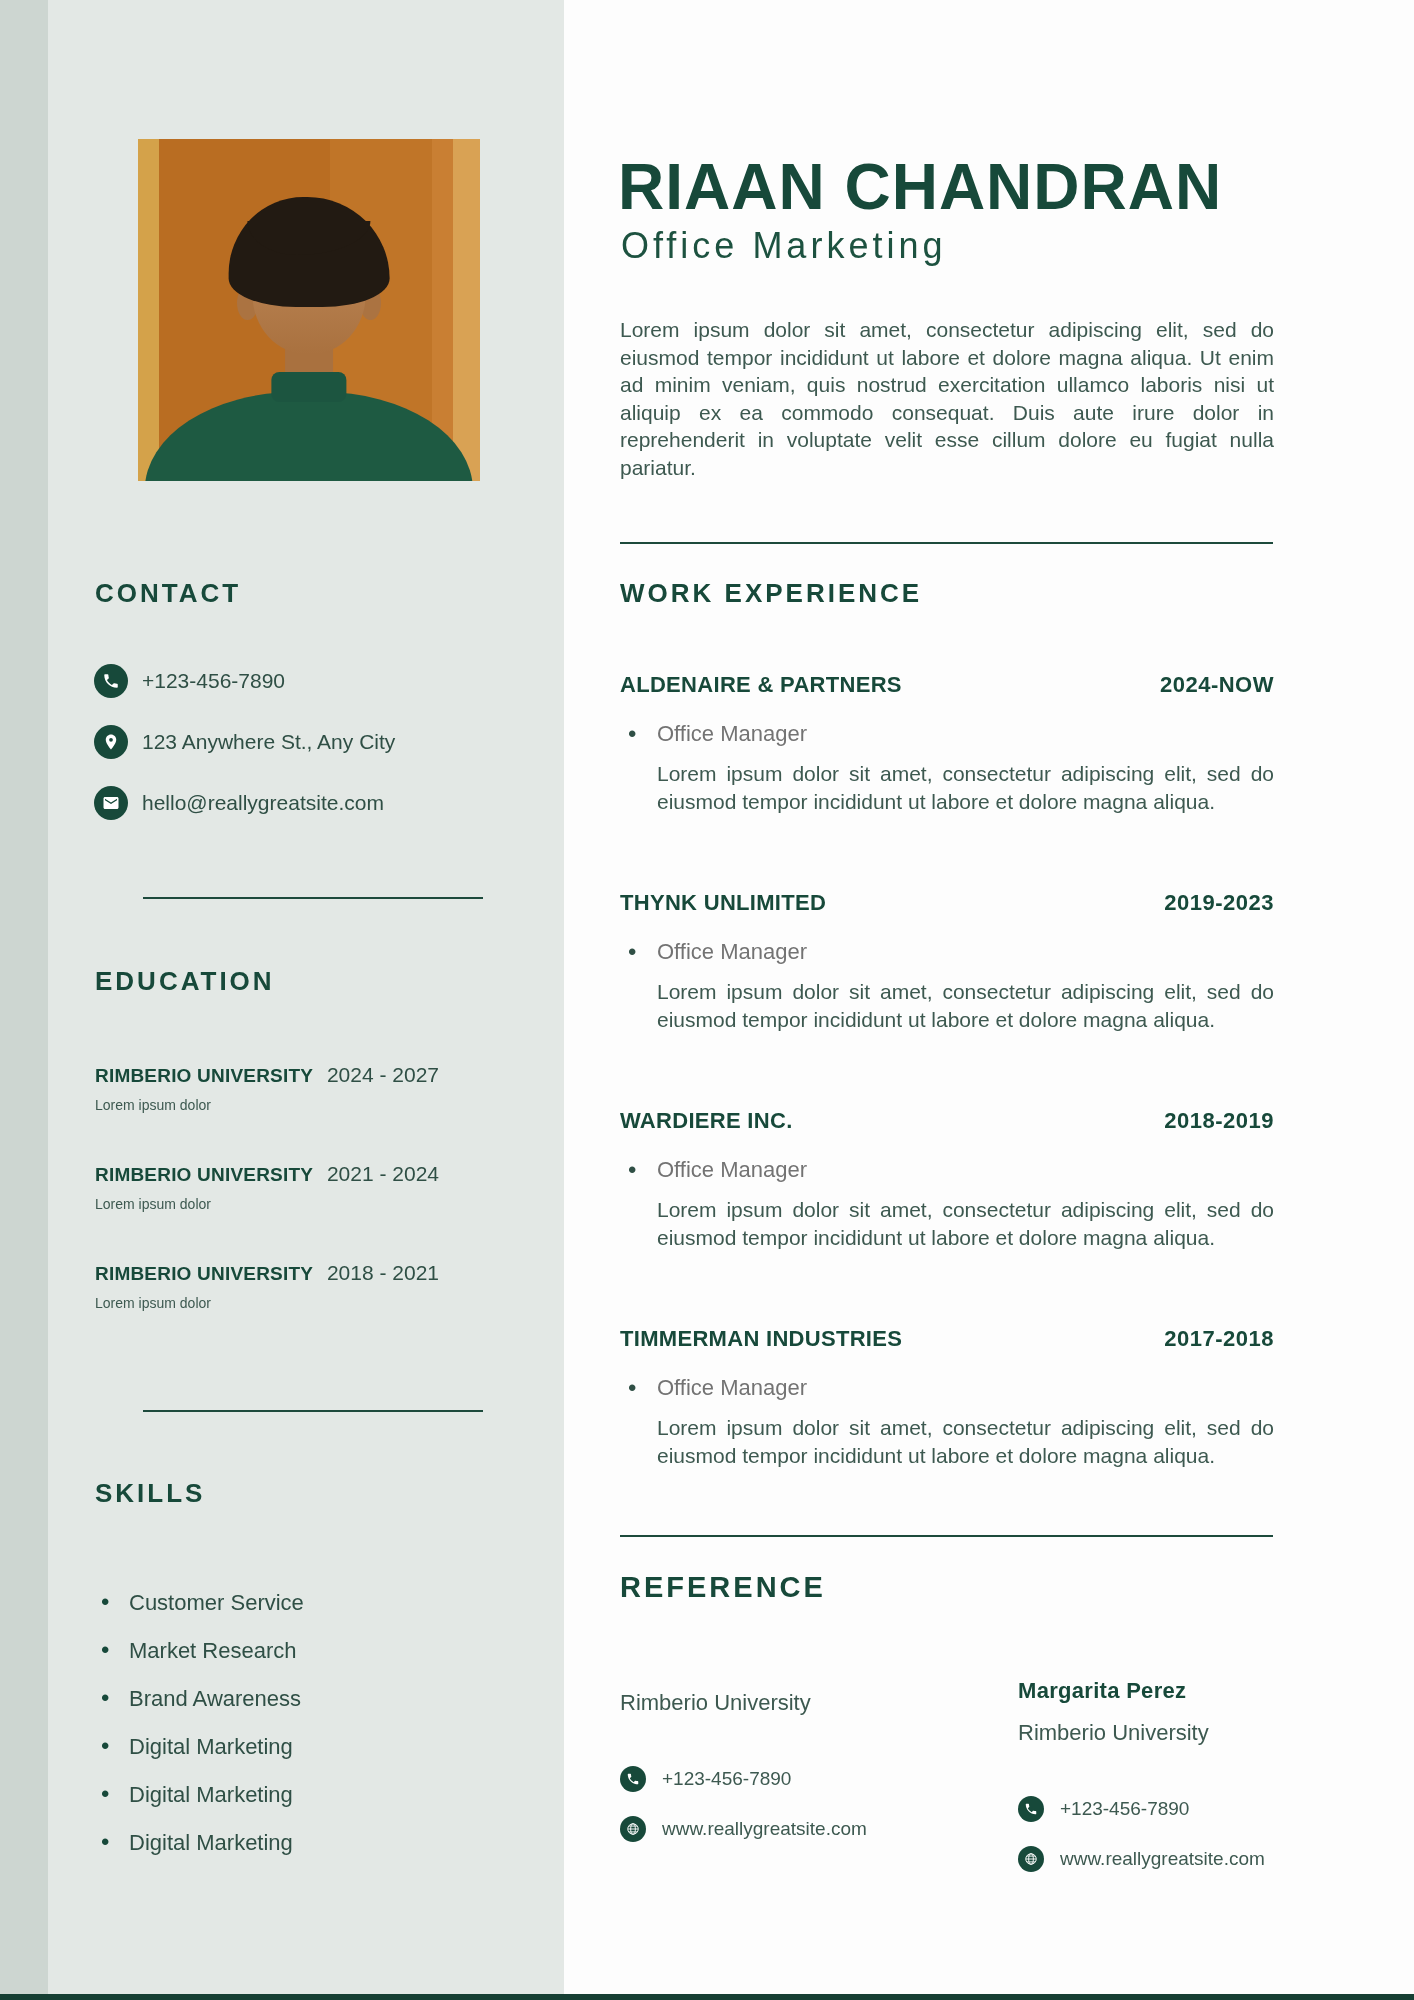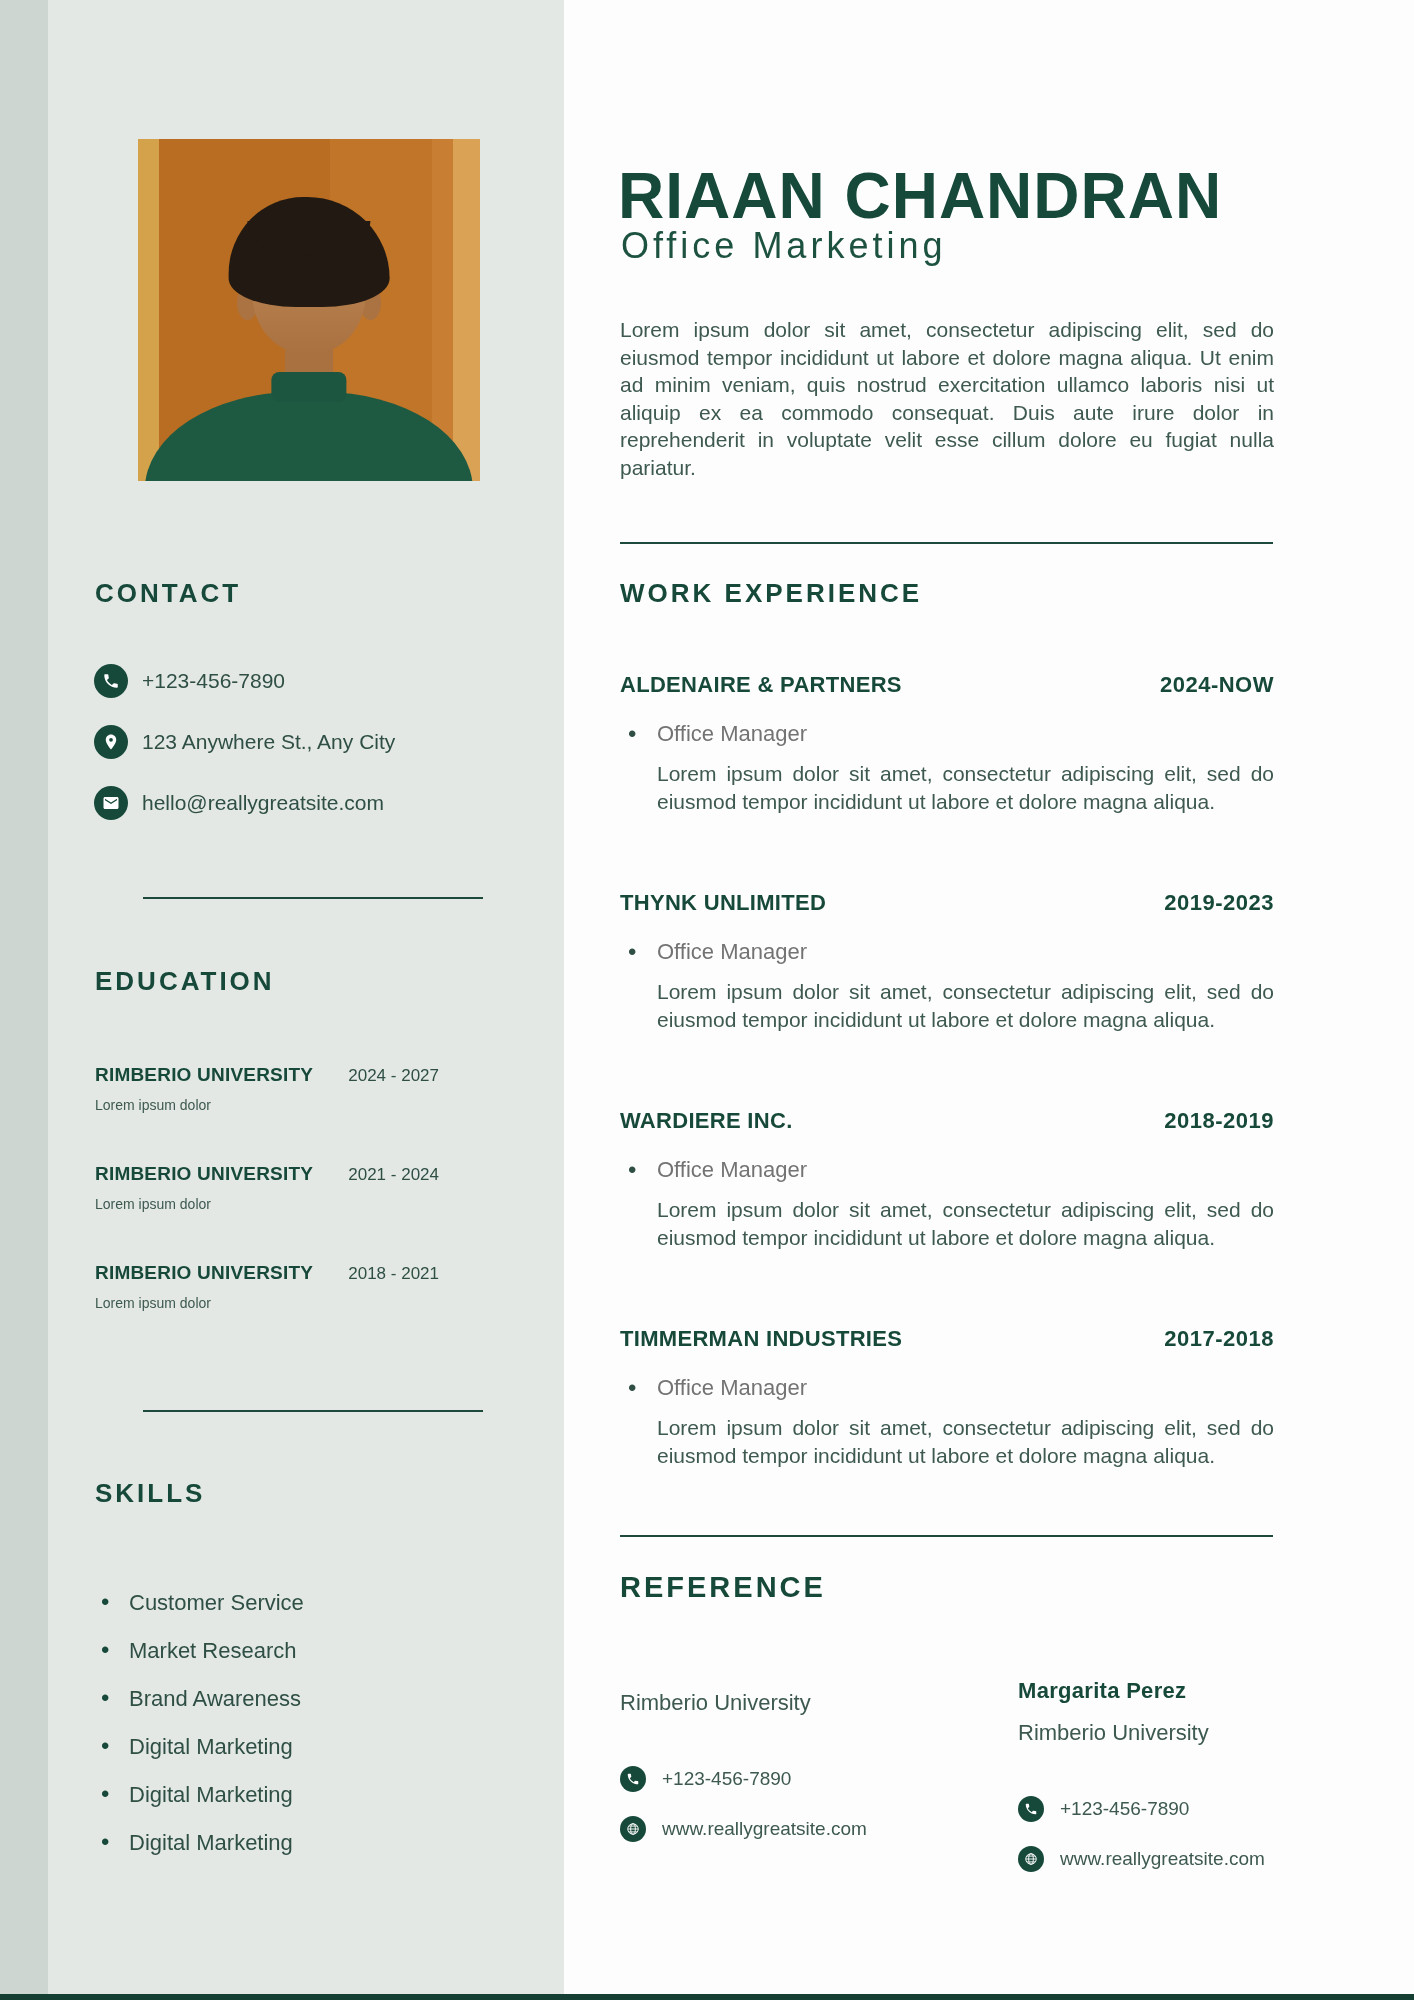--- a/index.html
+++ b/index.html
@@ -47,32 +47,32 @@
     display:flex; align-items:center; justify-content:center; }
   .c-icon svg { width:18px; height:18px; fill:#ffffff; }
   .c-text { margin-left:14px; font-size:21px; color:#2f4f45; }
 
   
   .edu-title { position:absolute; left:95px; top:966px; }
   .edu-entries { position:absolute; left:95px; top:1062px; width:344px; }
   .edu-entry { margin-bottom:43px; }
   .edu-head { display:flex; justify-content:space-between; align-items:baseline; line-height:26px; }
   .edu-school { font-size:19px; font-weight:bold; color:#17493a; letter-spacing:0.2px; }
-  .edu-dates { font-size:17px; color:#2f4f45; }
+  .edu-dates { font-size:21px; color:#2f4f45; }
   .edu-note { margin-top:3px; font-size:14px; line-height:26px; color:#3d5950; }
 
   
   .skills-title { position:absolute; left:95px; top:1478px; }
   .skills-list { position:absolute; left:95px; top:1590px; width:360px; list-style:none; margin:0; padding:0; }
   .skills-list li { position:relative; padding-left:34px; font-size:22px; line-height:26px; height:26px;
     margin-bottom:22px; color:#2f4f45; }
   .skills-list li::before { content:"•"; position:absolute; left:6px; top:-1px; color:#17493a; font-size:24px; }
 
   
-  .name { position:absolute; left:618px; top:163px; font-size:64px; line-height:66px; font-weight:800;
+  .name { position:absolute; left:618px; top:154px; font-size:64px; line-height:66px; font-weight:800;
     color:#17493a; letter-spacing:1px; white-space:nowrap; }
   .role { position:absolute; left:621px; top:226px; font-size:36px; line-height:40px; font-weight:400;
     color:#1d5240; letter-spacing:4px; white-space:nowrap; }
   .summary { position:absolute; left:620px; top:316px; width:654px; font-size:21px; line-height:27.6px;
     text-align:justify; color:#3d5950; }
   .div-1 { left:620px; top:542px; width:653px; }
   .we-title { position:absolute; left:620px; top:578px; }
   .entries { position:absolute; left:620px; top:670px; width:654px; }
   .entry { position:absolute; left:0; width:654px; }
   .entry.e0 { top:0; } .entry.e1 { top:218px; } .entry.e2 { top:436px; } .entry.e3 { top:654px; }

